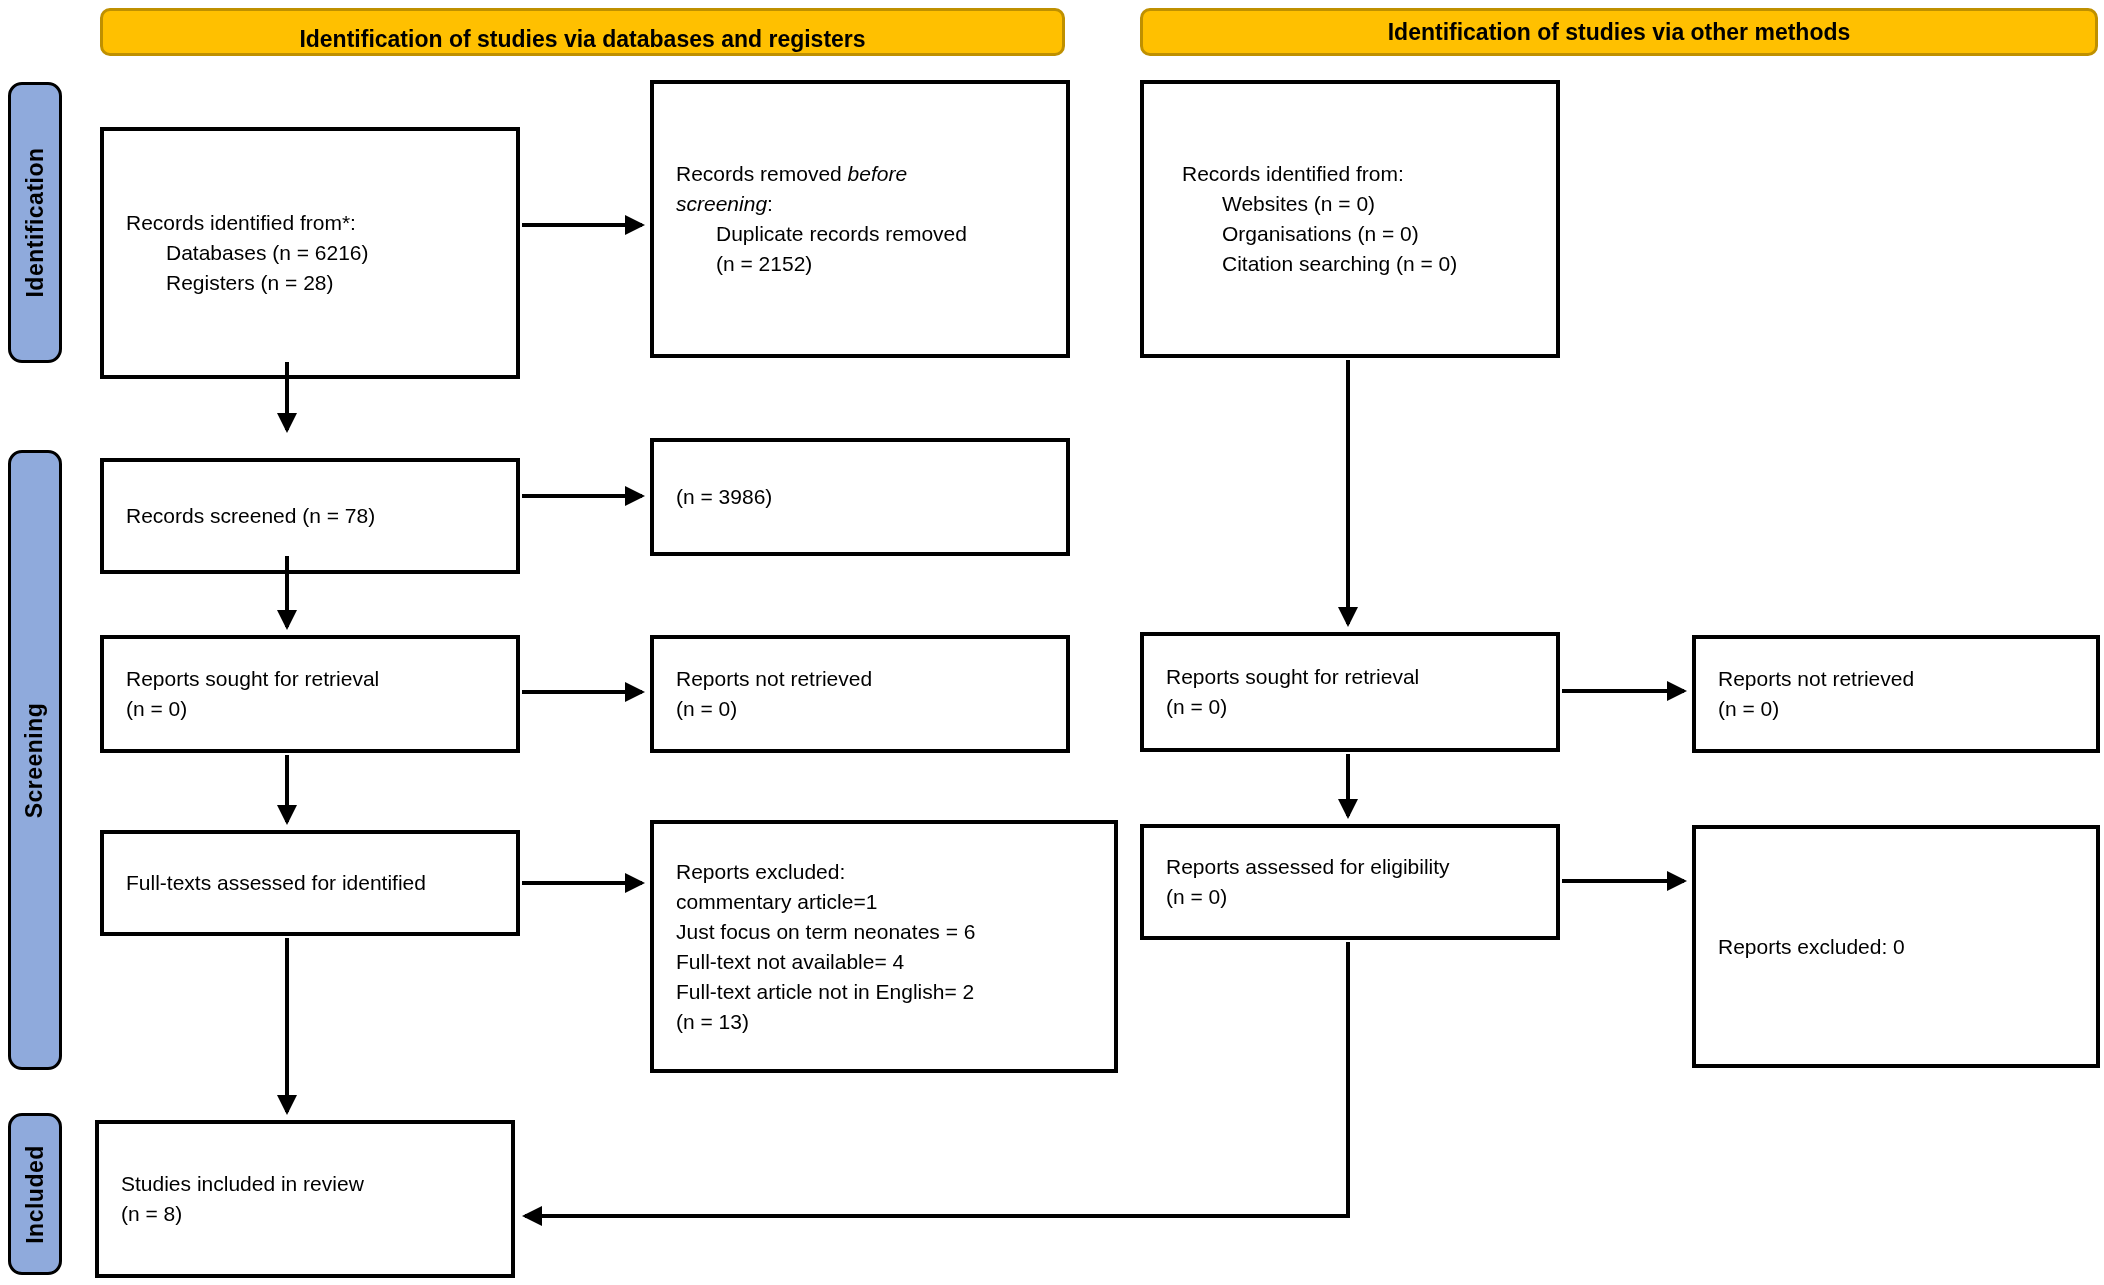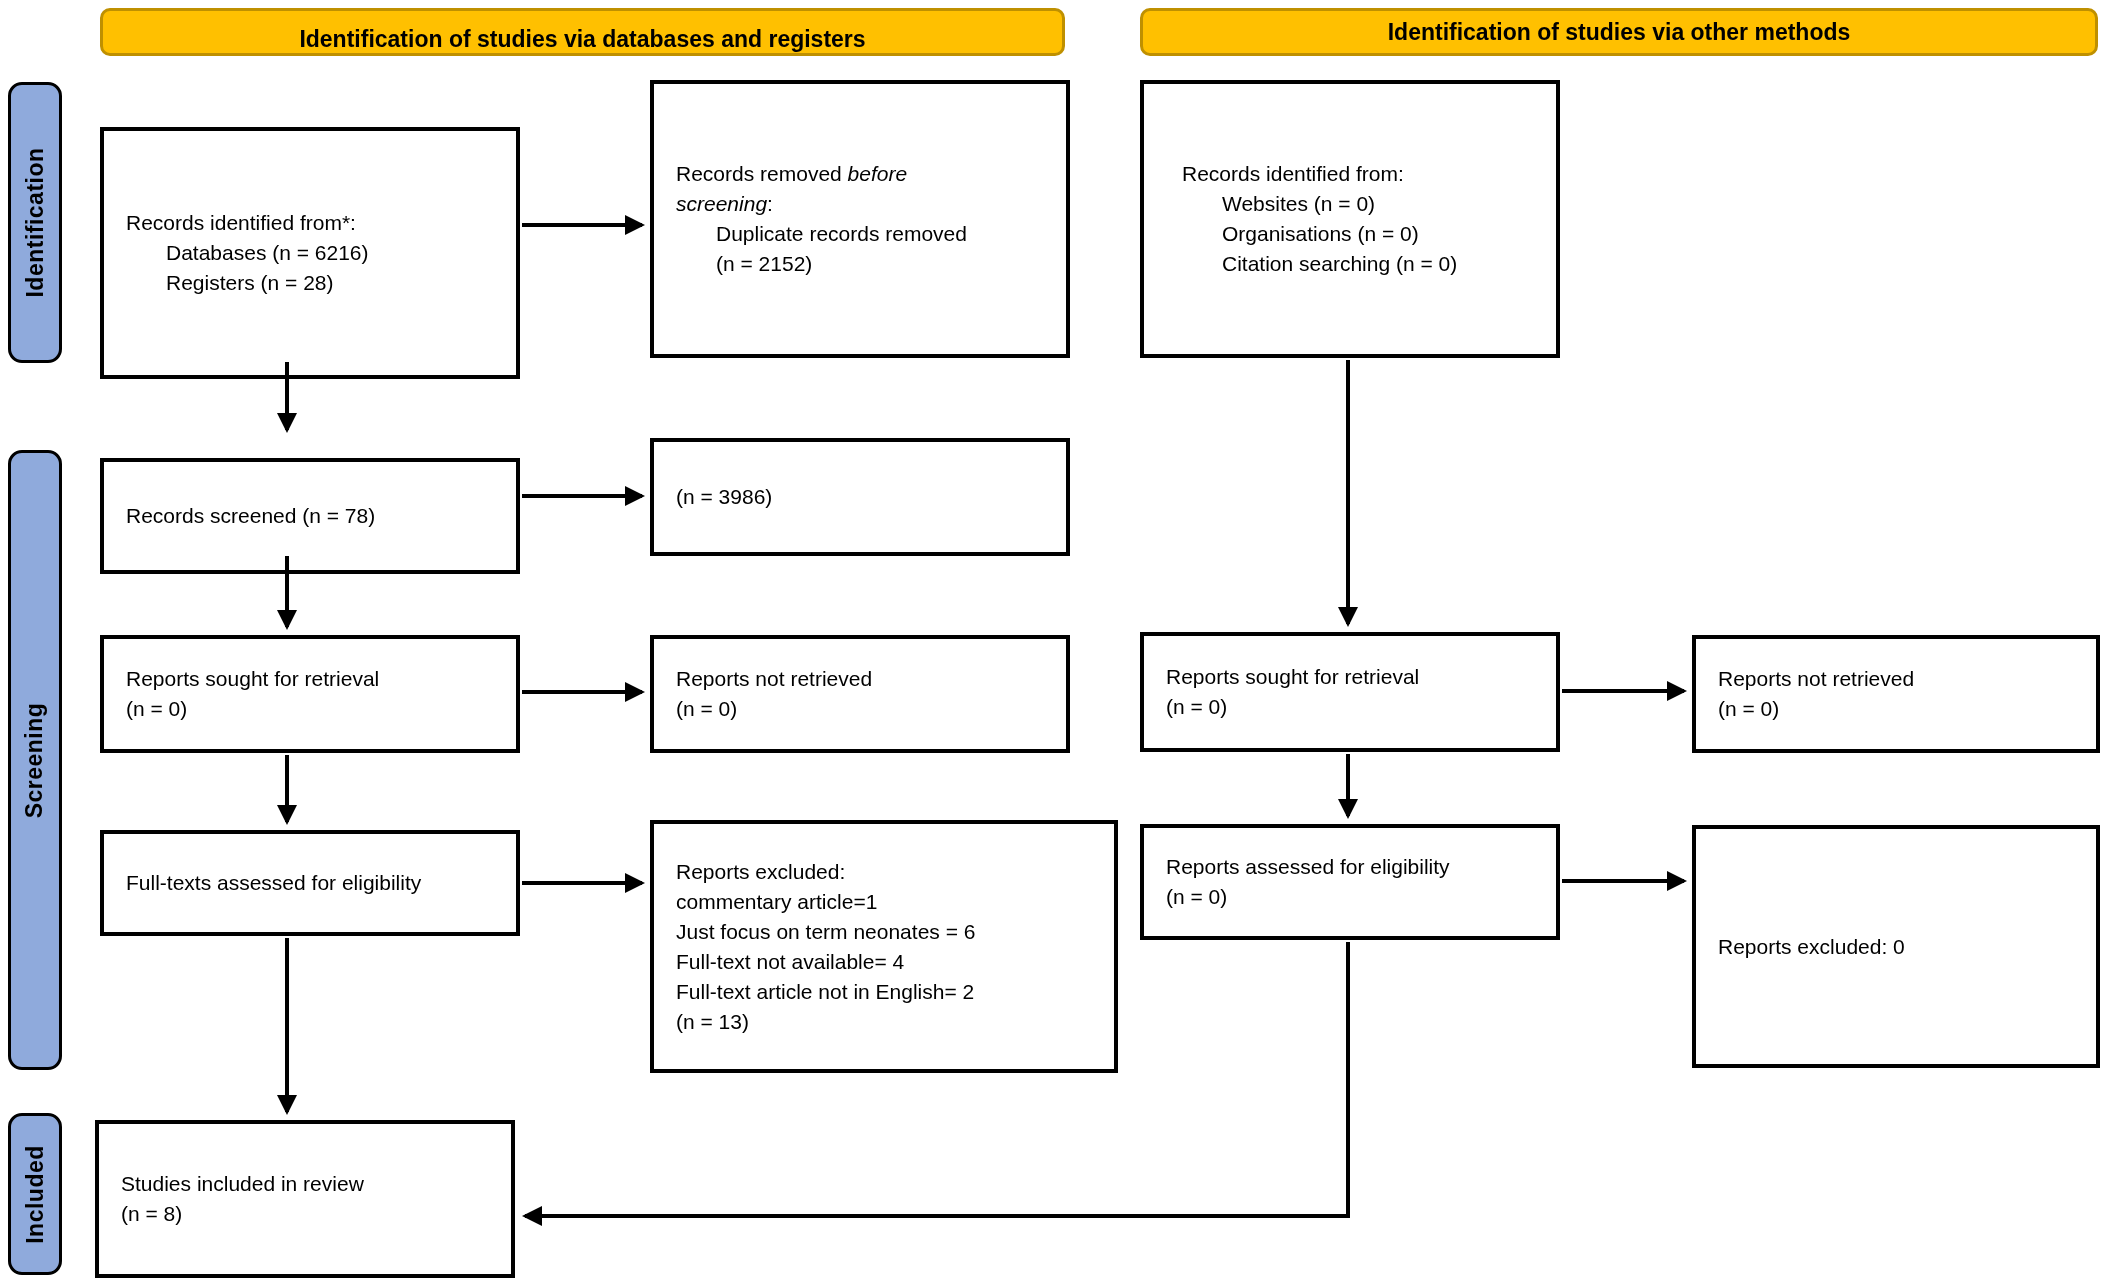--- a/index.html
+++ b/index.html
@@ -86,21 +86,21 @@
   <div class="box" style="left:100px;top:438px;width:420px;height:116px;margin-top:20px;">
     <div class="line">Records screened (n = 78)</div>
   </div>
 
   <div class="box" style="left:100px;top:635px;width:420px;height:118px;">
     <div class="line">Reports sought for retrieval</div>
     <div class="line">(n = 0)</div>
   </div>
 
   <div class="box" style="left:100px;top:830px;width:420px;height:106px;">
-    <div class="line">Full-texts assessed for eligibility</div>
+    <div class="line">Full-texts assessed for identified</div>
   </div>
 
   <div class="box" style="left:95px;top:1120px;width:420px;height:158px;">
     <div class="line">Studies included in review</div>
     <div class="line">(n = 8)</div>
   </div>
 
   <div class="box" style="left:650px;top:80px;width:420px;height:278px;">
     <div class="line"><span>Records removed </span><em>before</em></div>
     <div class="line"><em>screening</em><span>:</span></div>

